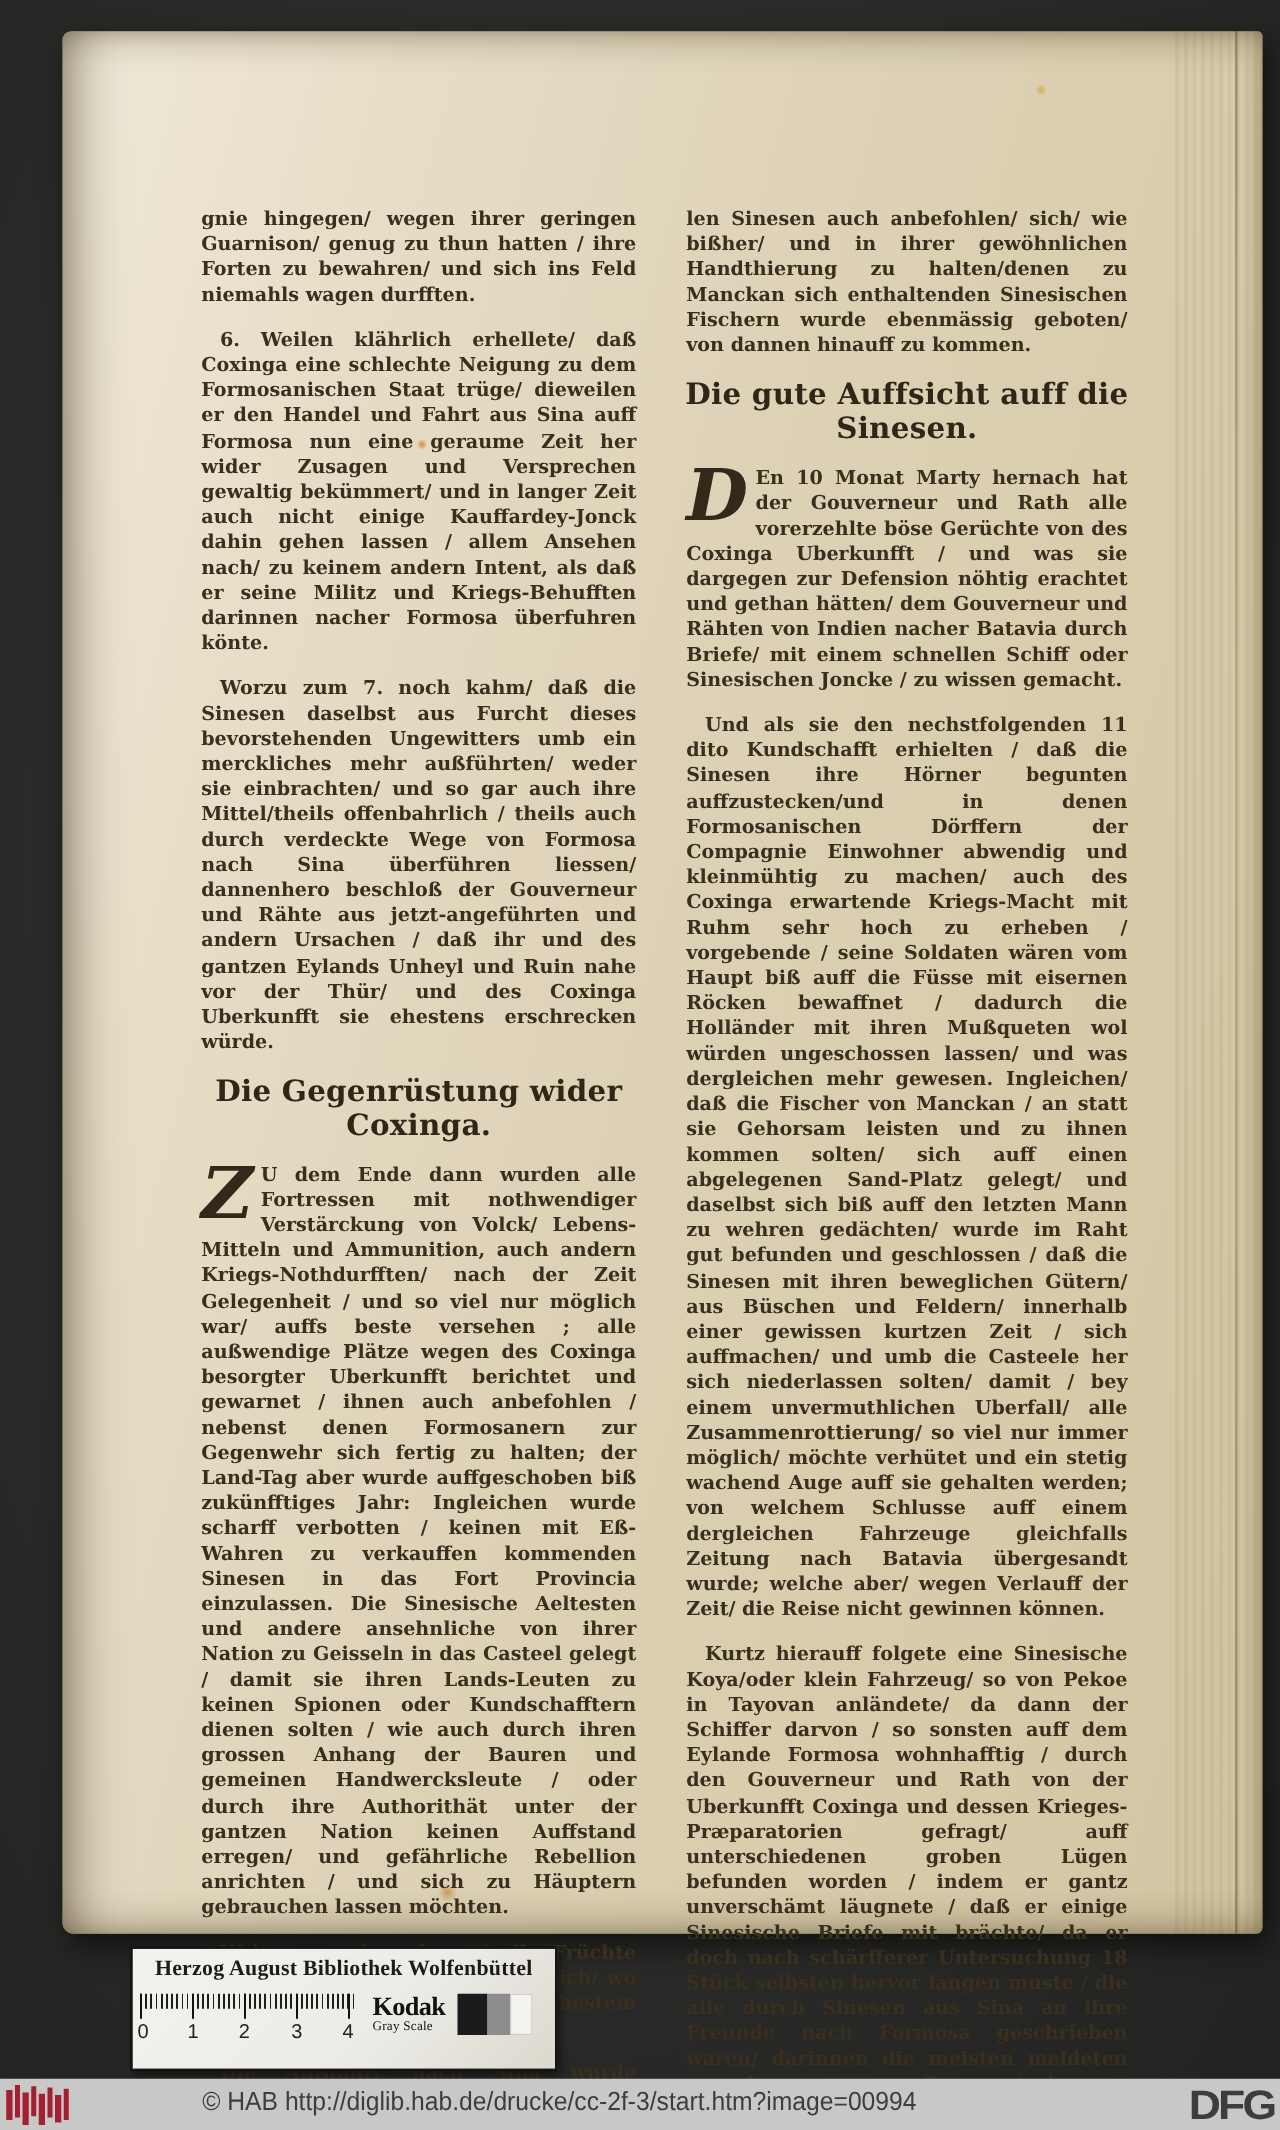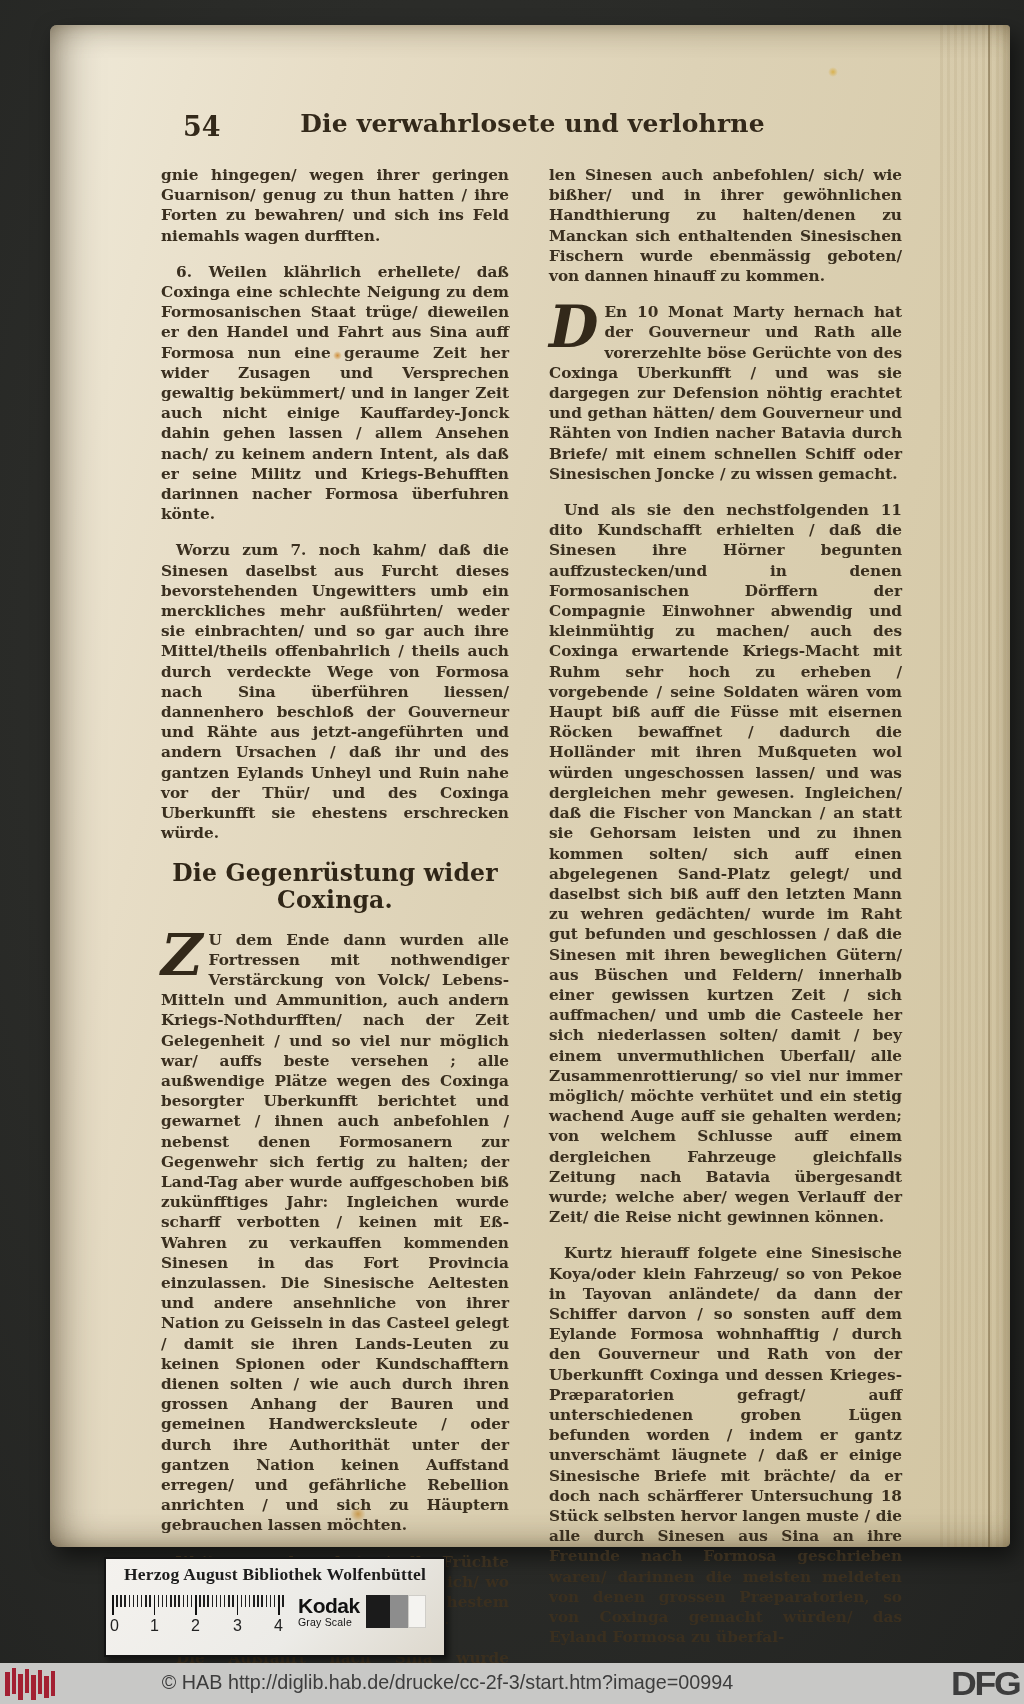--- a/index.html
+++ b/index.html
@@ -88,21 +88,21 @@
   .ruler-major{
     position:absolute;left:0;top:0;width:172px;height:20px;
     background:repeating-linear-gradient(90deg,#111 0 1.8px,transparent 1.8px 41.5px);
   }
   .ruler-numbers{position:absolute;left:0;top:22px;width:180px;height:20px;
     font-family:"Liberation Sans", sans-serif;font-size:16px;color:#222;}
   .ruler-numbers span{position:absolute;top:0;}
   .rn0{left:-2px;}.rn1{left:38px;}.rn2{left:79px;}.rn3{left:121px;}.rn4{left:162px;}
   .kodak{
     position:absolute;left:192px;top:36px;width:70px;
-    font-family:Liberation Sans, sans-serif;color:#111;
+    font-family:Liberation Serif, serif;color:#111;
   }
   .kodak-brand{font-size:21px;font-weight:bold;letter-spacing:-0.5px;line-height:21px;}
   .kodak-sub{font-size:10.5px;line-height:12px;letter-spacing:.2px;}
   .patches{position:absolute;left:260px;top:36px;height:33px;display:flex;}
   .patch{height:33px;}
   .patch.p0{width:24px;}
   .patch.p1{width:18px;}
   .patch.p2{width:18px;border:1px solid #cfcdc8;box-sizing:border-box;}
 
   
@@ -126,37 +126,34 @@
 </head>
 <body>
 
 <div class="paper">
   <div class="fore-edge"></div>
   <div class="fore-edge-line"></div>
   <div class="stain s1"></div>
   <div class="stain s2"></div>
   <div class="stain s3"></div>
 
-  <div class="page-head">
-    <div class="folio">54</div>
-    <div class="running-title">Die verwahrlosete und verlohrne</div>
-  </div>
 
   <div class="col col-left ink">
     <p class="noindent">gnie hingegen/ wegen ihrer geringen Guarnison/ genug zu thun hatten / ihre Forten zu bewahren/ und sich ins Feld niemahls wagen durfften.</p>
     <p>6. Weilen klährlich erhellete/ daß Coxinga eine schlechte Neigung zu dem Formosanischen Staat trüge/ dieweilen er den Handel und Fahrt aus Sina auff Formosa nun eine geraume Zeit her wider Zusagen und Versprechen gewaltig bekümmert/ und in langer Zeit auch nicht einige Kauffardey-Jonck dahin gehen lassen / allem Ansehen nach/ zu keinem andern Intent, als daß er seine Militz und Kriegs-Behufften darinnen nacher Formosa überfuhren könte.</p>
     <p>Worzu zum 7. noch kahm/ daß die Sinesen daselbst aus Furcht dieses bevorstehenden Ungewitters umb ein merckliches mehr außführten/ weder sie einbrachten/ und so gar auch ihre Mittel/theils offenbahrlich / theils auch durch verdeckte Wege von Formosa nach Sina überführen liessen/ dannenhero beschloß der Gouverneur und Rähte aus jetzt-angeführten und andern Ursachen / daß ihr und des gantzen Eylands Unheyl und Ruin nahe vor der Thür/ und des Coxinga Uberkunfft sie ehestens erschrecken würde.</p>
     <div class="section-heading">Die Gegenrüstung wider Coxinga.</div>
     <p class="noindent"><span class="dropcap">Z</span><span>U dem Ende dann wurden alle Fortressen mit nothwendiger Verstärckung von Volck/ Lebens-Mitteln und Ammunition, auch andern Kriegs-Nothdurfften/ nach der Zeit Gelegenheit / und so viel nur möglich war/ auffs beste versehen ; alle außwendige Plätze wegen des Coxinga besorgter Uberkunfft berichtet und gewarnet / ihnen auch anbefohlen / nebenst denen Formosanern zur Gegenwehr sich fertig zu halten; der Land-Tag aber wurde auffgeschoben biß zukünfftiges Jahr: Ingleichen wurde scharff verbotten / keinen mit Eß-Wahren zu verkauffen kommenden Sinesen in das Fort Provincia einzulassen. Die Sinesische Aeltesten und andere ansehnliche von ihrer Nation zu Geisseln in das Casteel gelegt / damit sie ihren Lands-Leuten zu keinen Spionen oder Kundschafftern dienen solten / wie auch durch ihren grossen Anhang der Bauren und gemeinen Handwercksleute / oder durch ihre Authorithät unter der gantzen Nation keinen Auffstand erregen/ und gefährliche Rebellion anrichten / und sich zu Häuptern gebrauchen lassen möchten.</span></p>
     <p>Weiters wurde geboten/ alle Früchte vom platten Lande / und sonderlich/ wo es am weitsten gelegen/ mit ehestem unter die Casteele zu bringen; al-</p>
     <p>Die Außfahrt nach Sina wurde verbotten/ umb den Feind mit keinen Schiffen oder andern zu verstärcken/ und also nach Mögligkeit die Gelegenheit von dem Formosanischen Zustande sich zu informiren, abzuschneiden.</p>
   </div>
 
   <div class="col col-right ink">
     <p class="noindent">len Sinesen auch anbefohlen/ sich/ wie bißher/ und in ihrer gewöhnlichen Handthierung zu halten/denen zu Manckan sich enthaltenden Sinesischen Fischern wurde ebenmässig geboten/ von dannen hinauff zu kommen.</p>
+    <div class="section-heading">Die gute Auffsicht auff die Sinesen.</div>
     <p class="noindent"><span class="dropcap">D</span><span>En 10 Monat Marty hernach hat der Gouverneur und Rath alle vorerzehlte böse Gerüchte von des Coxinga Uberkunfft / und was sie dargegen zur Defension nöhtig erachtet und gethan hätten/ dem Gouverneur und Rähten von Indien nacher Batavia durch Briefe/ mit einem schnellen Schiff oder Sinesischen Joncke / zu wissen gemacht.</span></p>
     <p>Und als sie den nechstfolgenden 11 dito Kundschafft erhielten / daß die Sinesen ihre Hörner begunten auffzustecken/und in denen Formosanischen Dörffern der Compagnie Einwohner abwendig und kleinmühtig zu machen/ auch des Coxinga erwartende Kriegs-Macht mit Ruhm sehr hoch zu erheben / vorgebende / seine Soldaten wären vom Haupt biß auff die Füsse mit eisernen Röcken bewaffnet / dadurch die Holländer mit ihren Mußqueten wol würden ungeschossen lassen/ und was dergleichen mehr gewesen. Ingleichen/ daß die Fischer von Manckan / an statt sie Gehorsam leisten und zu ihnen kommen solten/ sich auff einen abgelegenen Sand-Platz gelegt/ und daselbst sich biß auff den letzten Mann zu wehren gedächten/ wurde im Raht gut befunden und geschlossen / daß die Sinesen mit ihren beweglichen Gütern/ aus Büschen und Feldern/ innerhalb einer gewissen kurtzen Zeit / sich auffmachen/ und umb die Casteele her sich niederlassen solten/ damit / bey einem unvermuthlichen Uberfall/ alle Zusammenrottierung/ so viel nur immer möglich/ möchte verhütet und ein stetig wachend Auge auff sie gehalten werden; von welchem Schlusse auff einem dergleichen Fahrzeuge gleichfalls Zeitung nach Batavia übergesandt wurde; welche aber/ wegen Verlauff der Zeit/ die Reise nicht gewinnen können.</p>
     <p>Kurtz hierauff folgete eine Sinesische Koya/oder klein Fahrzeug/ so von Pekoe in Tayovan anländete/ da dann der Schiffer darvon / so sonsten auff dem Eylande Formosa wohnhafftig / durch den Gouverneur und Rath von der Uberkunfft Coxinga und dessen Krieges-Præparatorien gefragt/ auff unterschiedenen groben Lügen befunden worden / indem er gantz unverschämt läugnete / daß er einige Sinesische Briefe mit brächte/ da er doch nach schärfferer Untersuchung 18 Stück selbsten hervor langen muste / die alle durch Sinesen aus Sina an ihre Freunde nach Formosa geschrieben waren/ darinnen die meisten meldeten von denen grossen Præparatorien, so von Coxinga gemacht würden/ das Eyland Formosa zu überfal-</p>
     <p class="catchword">len/</p>
   </div>
 </div>
 
 <div class="label-card">
   <div class="label-title">Herzog August Bibliothek Wolfenbüttel</div>
   <div class="ruler">

